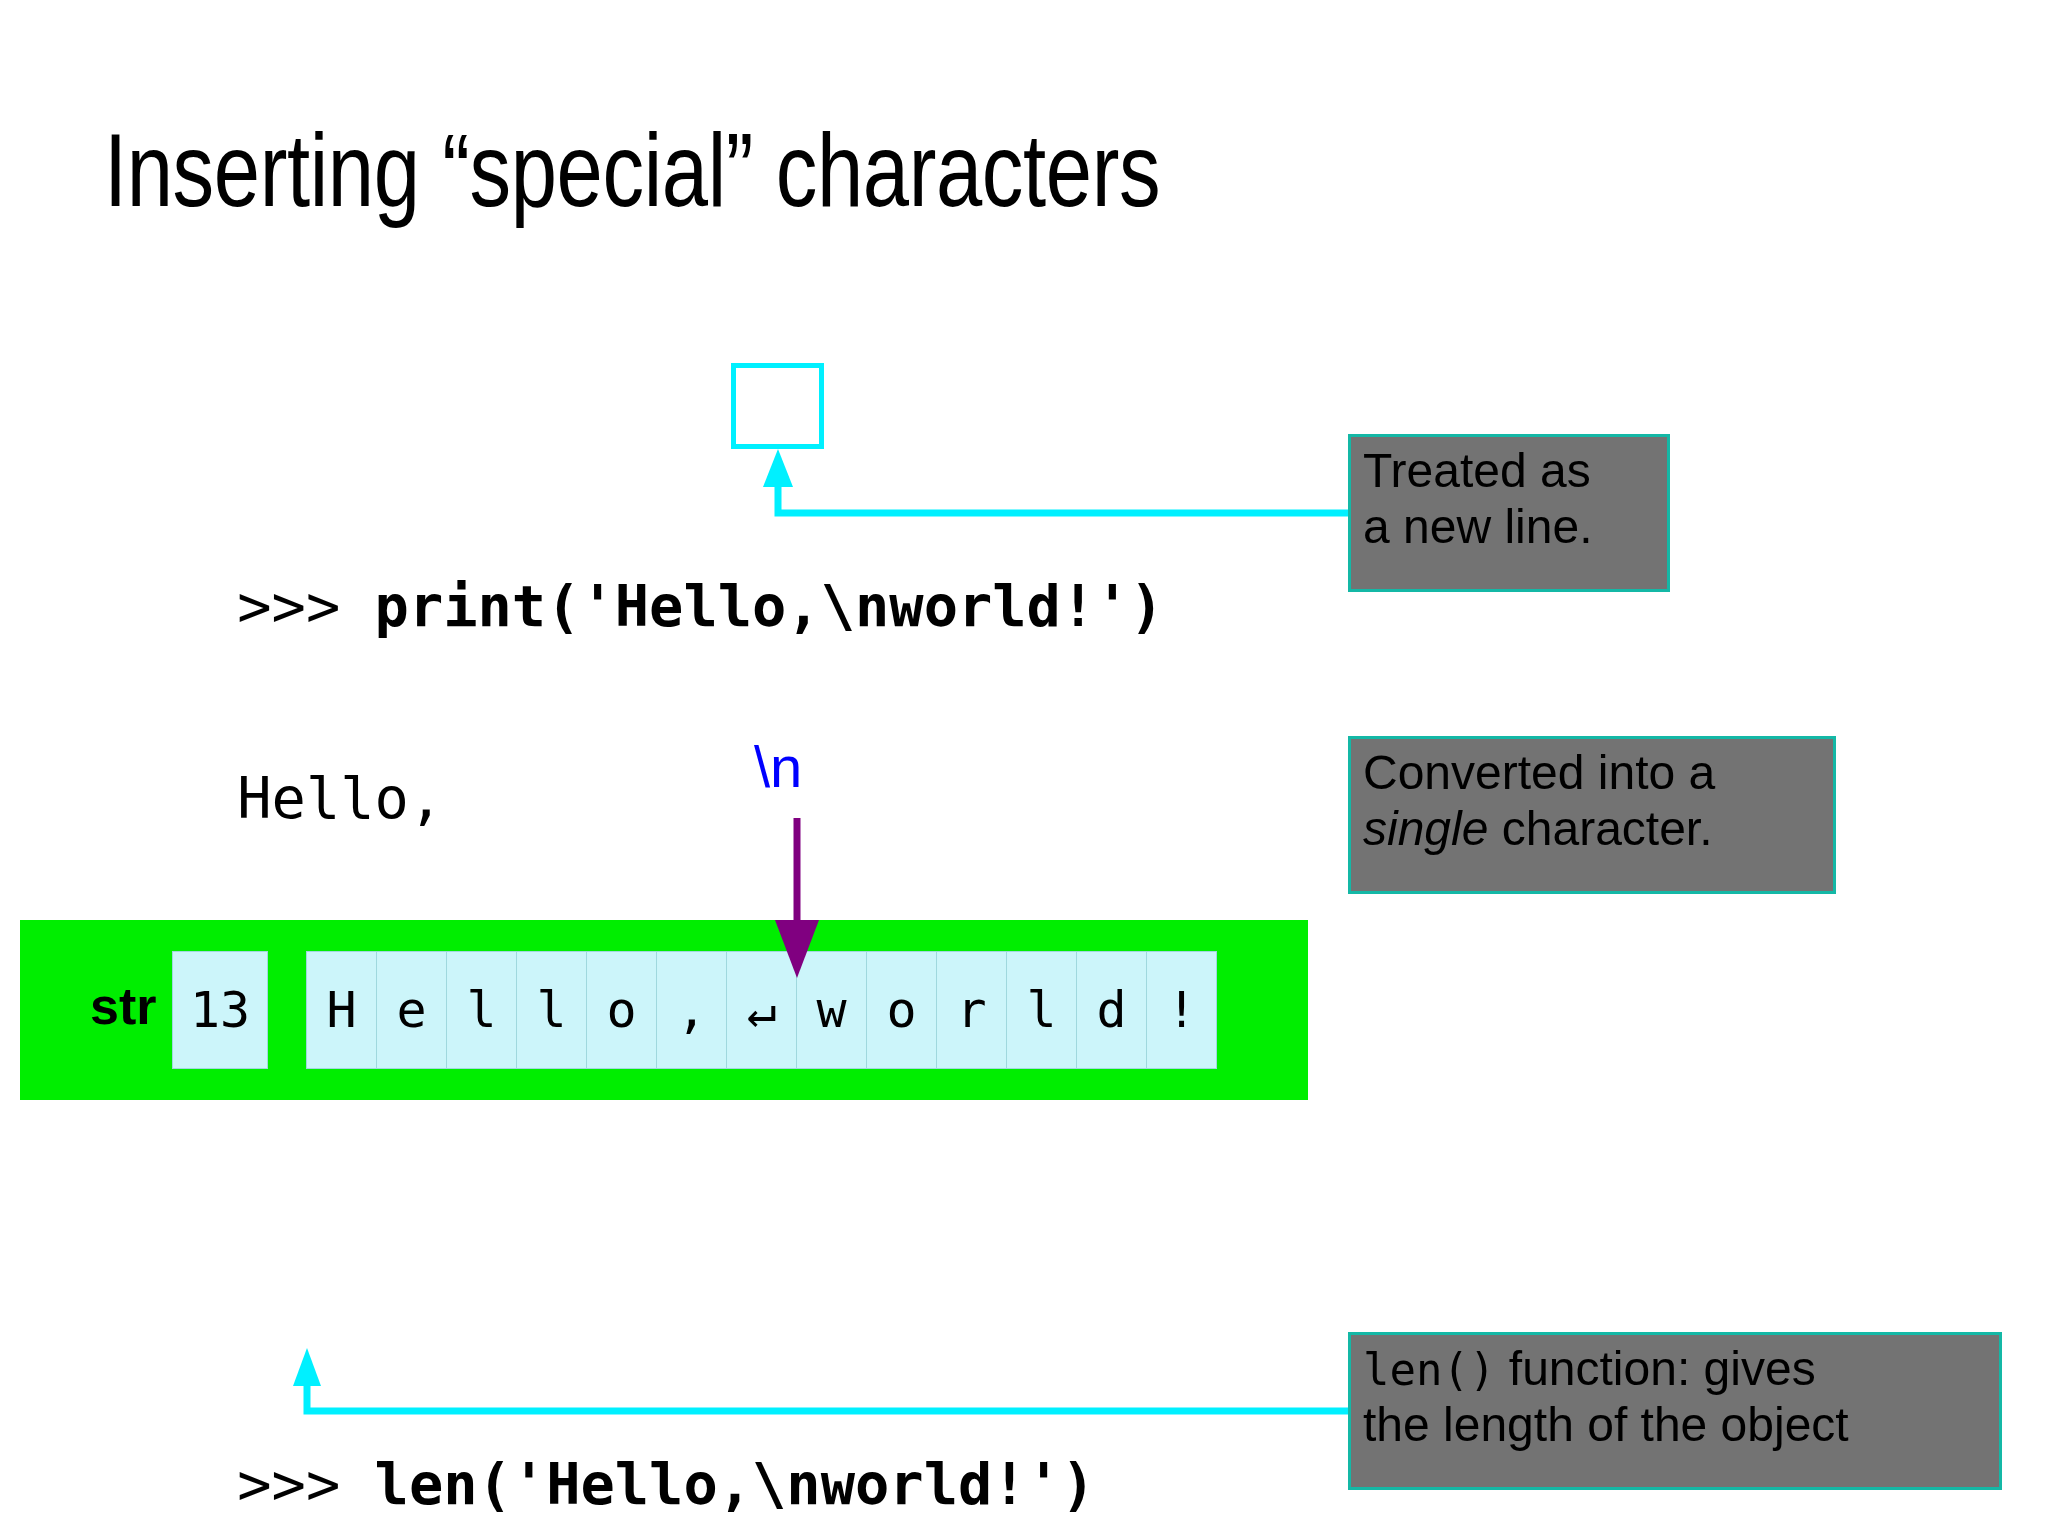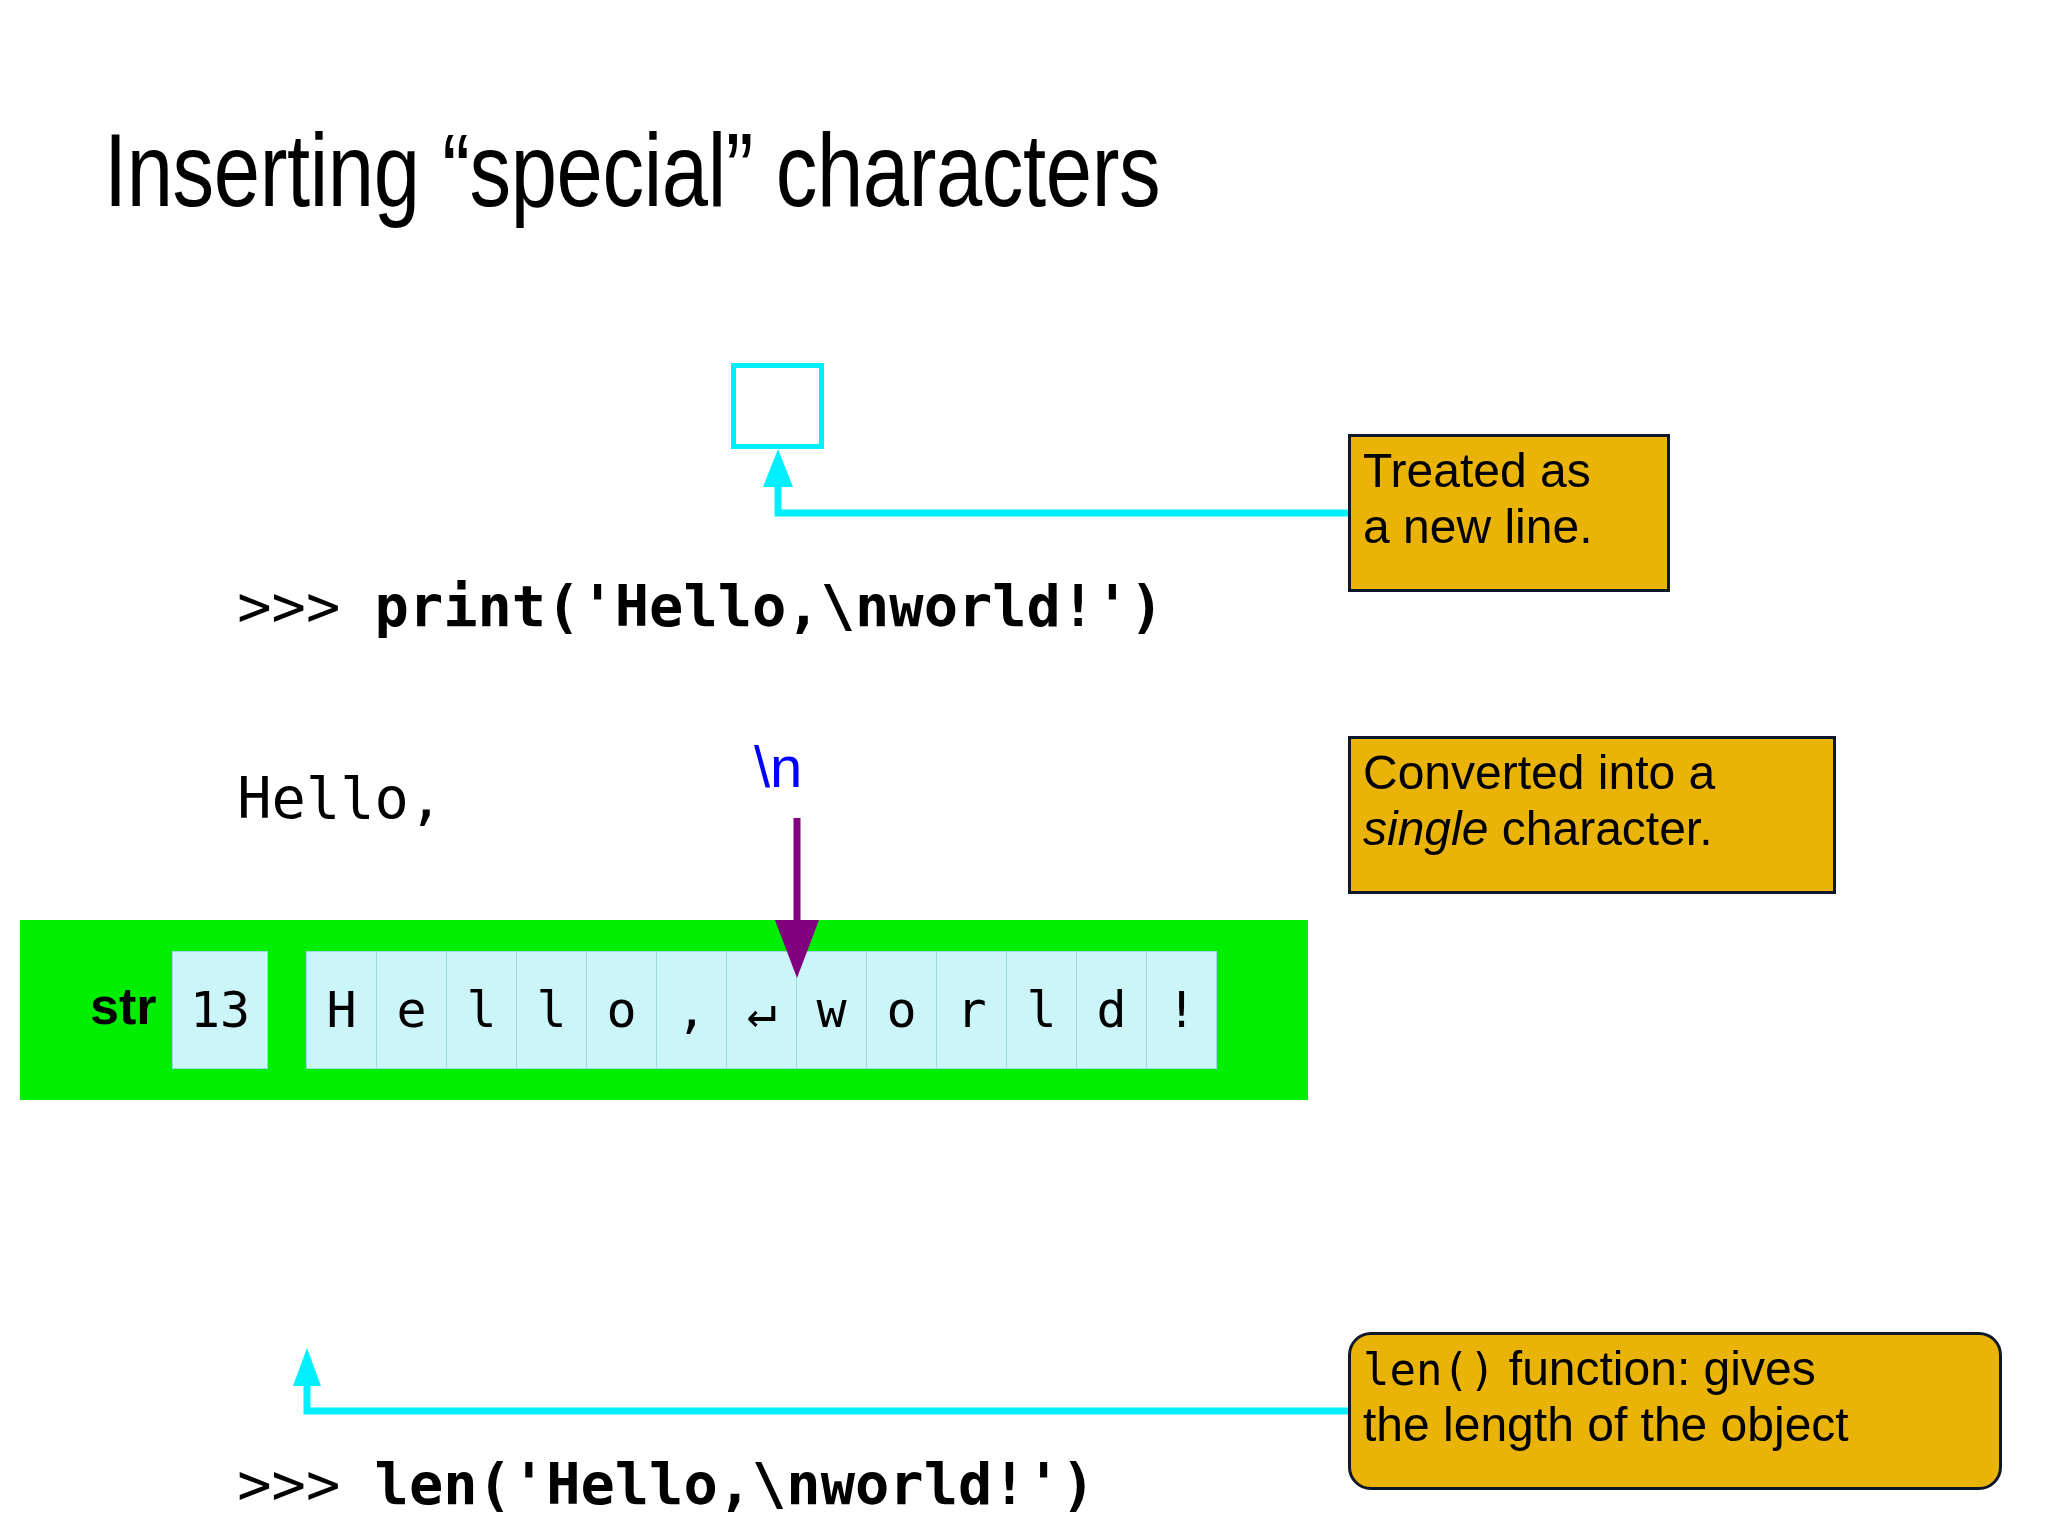--- a/index.html
+++ b/index.html
@@ -44,40 +44,40 @@
   .code-prompt { font-weight: 400; }
   .code-bold { font-weight: bold; }
   .code-out  { font-weight: 400; }
 
   #code-block-print { left: 100px; top: 370px; }
   #code-block-len   { left: 100px; top: 1248px; }
 
   
   .callout {
     position: absolute;
-    background: #eab308;
-    border: 3px solid #0f172a;
+    background: #737373;
+    border: 3px solid #14b8a6;
     box-sizing: border-box;
     font-family: "Liberation Sans Narrow", "Liberation Sans", sans-serif;
     font-size: 48px;
     line-height: 1.16;
     color: #000000;
     padding: 6px 6px 8px 12px;
     white-space: nowrap;
   }
   .callout .ln { display: block; }
   .callout .it { font-style: italic; }
   .callout .mono {
     font-family: "DejaVu Sans Mono", "Liberation Mono", monospace;
     font-size: 44px;
   }
 
   #callout-newline  { left: 1348px; top: 434px;  width: 322px; height: 158px; }
   #callout-single   { left: 1348px; top: 736px;  width: 488px; height: 158px; }
-  #callout-len      { left: 1348px; top: 1332px; width: 654px; height: 158px; border-radius: 23px; }
+  #callout-len      { left: 1348px; top: 1332px; width: 654px; height: 158px; }
 
   
   #highlight-backslash-n {
     position: absolute;
     left: 731px;
     top: 363px;
     width: 93px;
     height: 86px;
     border: 5px solid #00f0ff;
     box-sizing: border-box;

